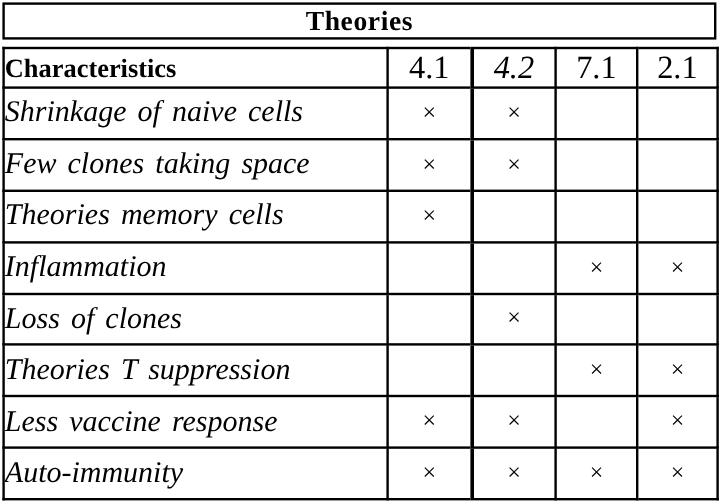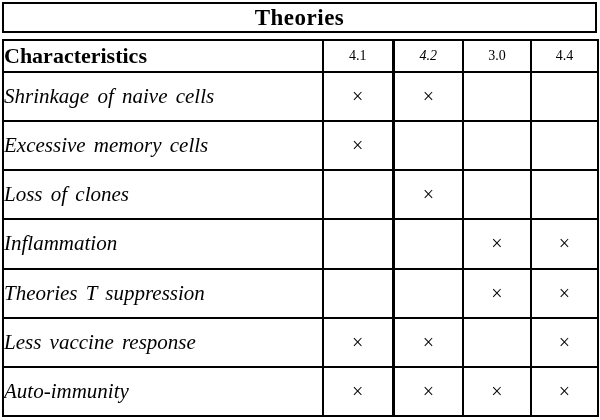--- a/index.html
+++ b/index.html
@@ -58,28 +58,28 @@
   th.char-head {
     text-align: left;
     padding-left: 9px;
     font-weight: bold;
     font-size: 22px;
     border-radius: 15px;
   }
   th.num-head {
     text-align: center;
     font-weight: normal;
-    font-size: 14px;
+    font-size: 27px;
     margin-left: 25px;
   }
   td.row-label {
     text-align: left;
     padding-left: 10px;
     font-style: italic;
-    font-size: 21px;
+    font-size: 25px;
     word-spacing: 3px;
   }
   td.mark-cell {
     text-align: center;
     font-size: 20px;
   }
   
   .heavy-left {
     border-left-width: 3px !important;
     font-style: italic;
@@ -100,56 +100,63 @@
       <col style="width:70px">
       <col style="width:70px">
       <col style="width:68px">
       <col style="width:67px">
     </colgroup>
     <tbody>
       <tr class="header-row">
         <th class="char-head">Characteristics</th>
         <th class="num-head">4.1</th>
         <th class="num-head heavy-left">4.2</th>
-        <th class="num-head">3.0</th>
-        <th class="num-head">4.4</th>
+        <th class="num-head">7.1</th>
+        <th class="num-head">2.1</th>
       </tr>
 
       <tr>
         <td class="row-label">Shrinkage of naive cells</td>
         <td class="mark-cell">×</td>
         <td class="mark-cell heavy-left">×</td>
         <td class="mark-cell"></td>
         <td class="mark-cell"></td>
       </tr>
 
 
-
       <tr>
-        <td class="row-label">Excessive memory cells</td>
+        <td class="row-label">Few clones taking space</td>
         <td class="mark-cell">×</td>
-        <td class="mark-cell heavy-left"></td>
+        <td class="mark-cell heavy-left">×</td>
         <td class="mark-cell"></td>
         <td class="mark-cell"></td>
       </tr>
 
       <tr>
-        <td class="row-label">Loss of clones</td>
-        <td class="mark-cell"></td>
-        <td class="mark-cell heavy-left">×</td>
+        <td class="row-label">Theories memory cells</td>
+        <td class="mark-cell">×</td>
+        <td class="mark-cell heavy-left"></td>
         <td class="mark-cell"></td>
         <td class="mark-cell"></td>
       </tr>
 
       <tr>
         <td class="row-label">Inflammation</td>
         <td class="mark-cell"></td>
         <td class="mark-cell heavy-left"></td>
         <td class="mark-cell">×</td>
         <td class="mark-cell">×</td>
+      </tr>
+
+      <tr>
+        <td class="row-label">Loss of clones</td>
+        <td class="mark-cell"></td>
+        <td class="mark-cell heavy-left">×</td>
+        <td class="mark-cell"></td>
+        <td class="mark-cell"></td>
       </tr>
 
       <tr>
         <td class="row-label">Theories T suppression</td>
         <td class="mark-cell"></td>
         <td class="mark-cell heavy-left"></td>
         <td class="mark-cell">×</td>
         <td class="mark-cell">×</td>
       </tr>
 

